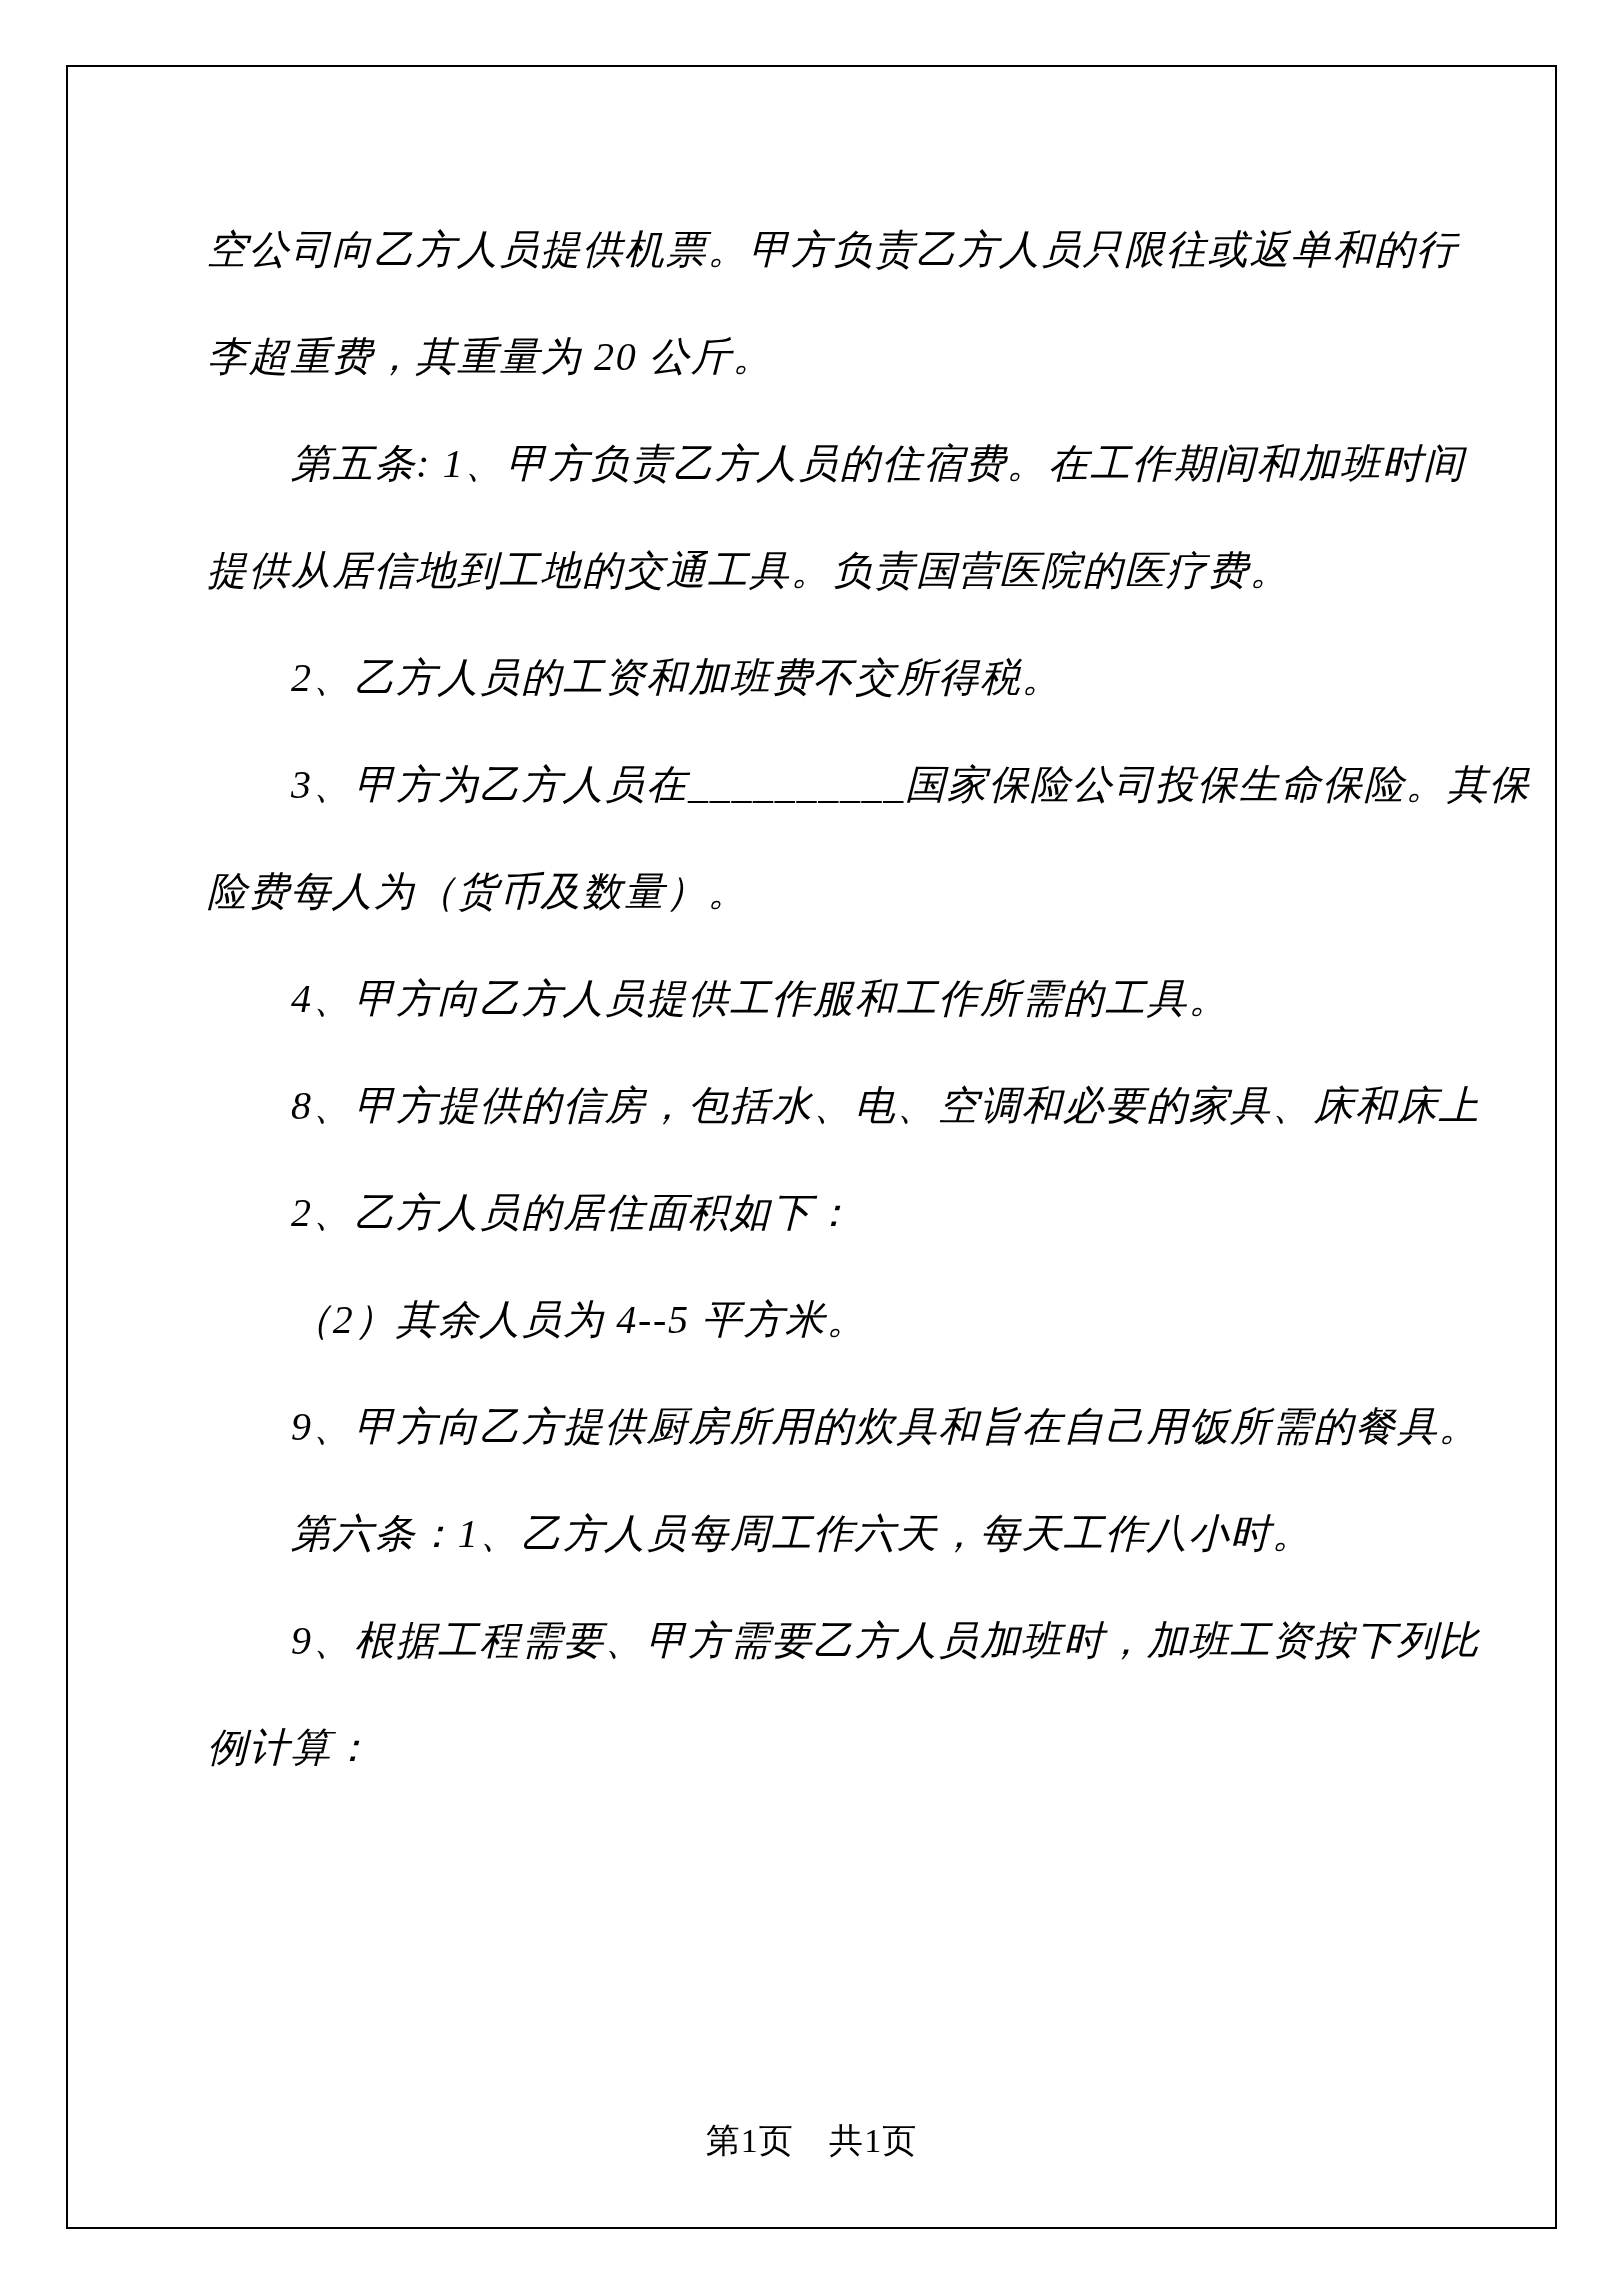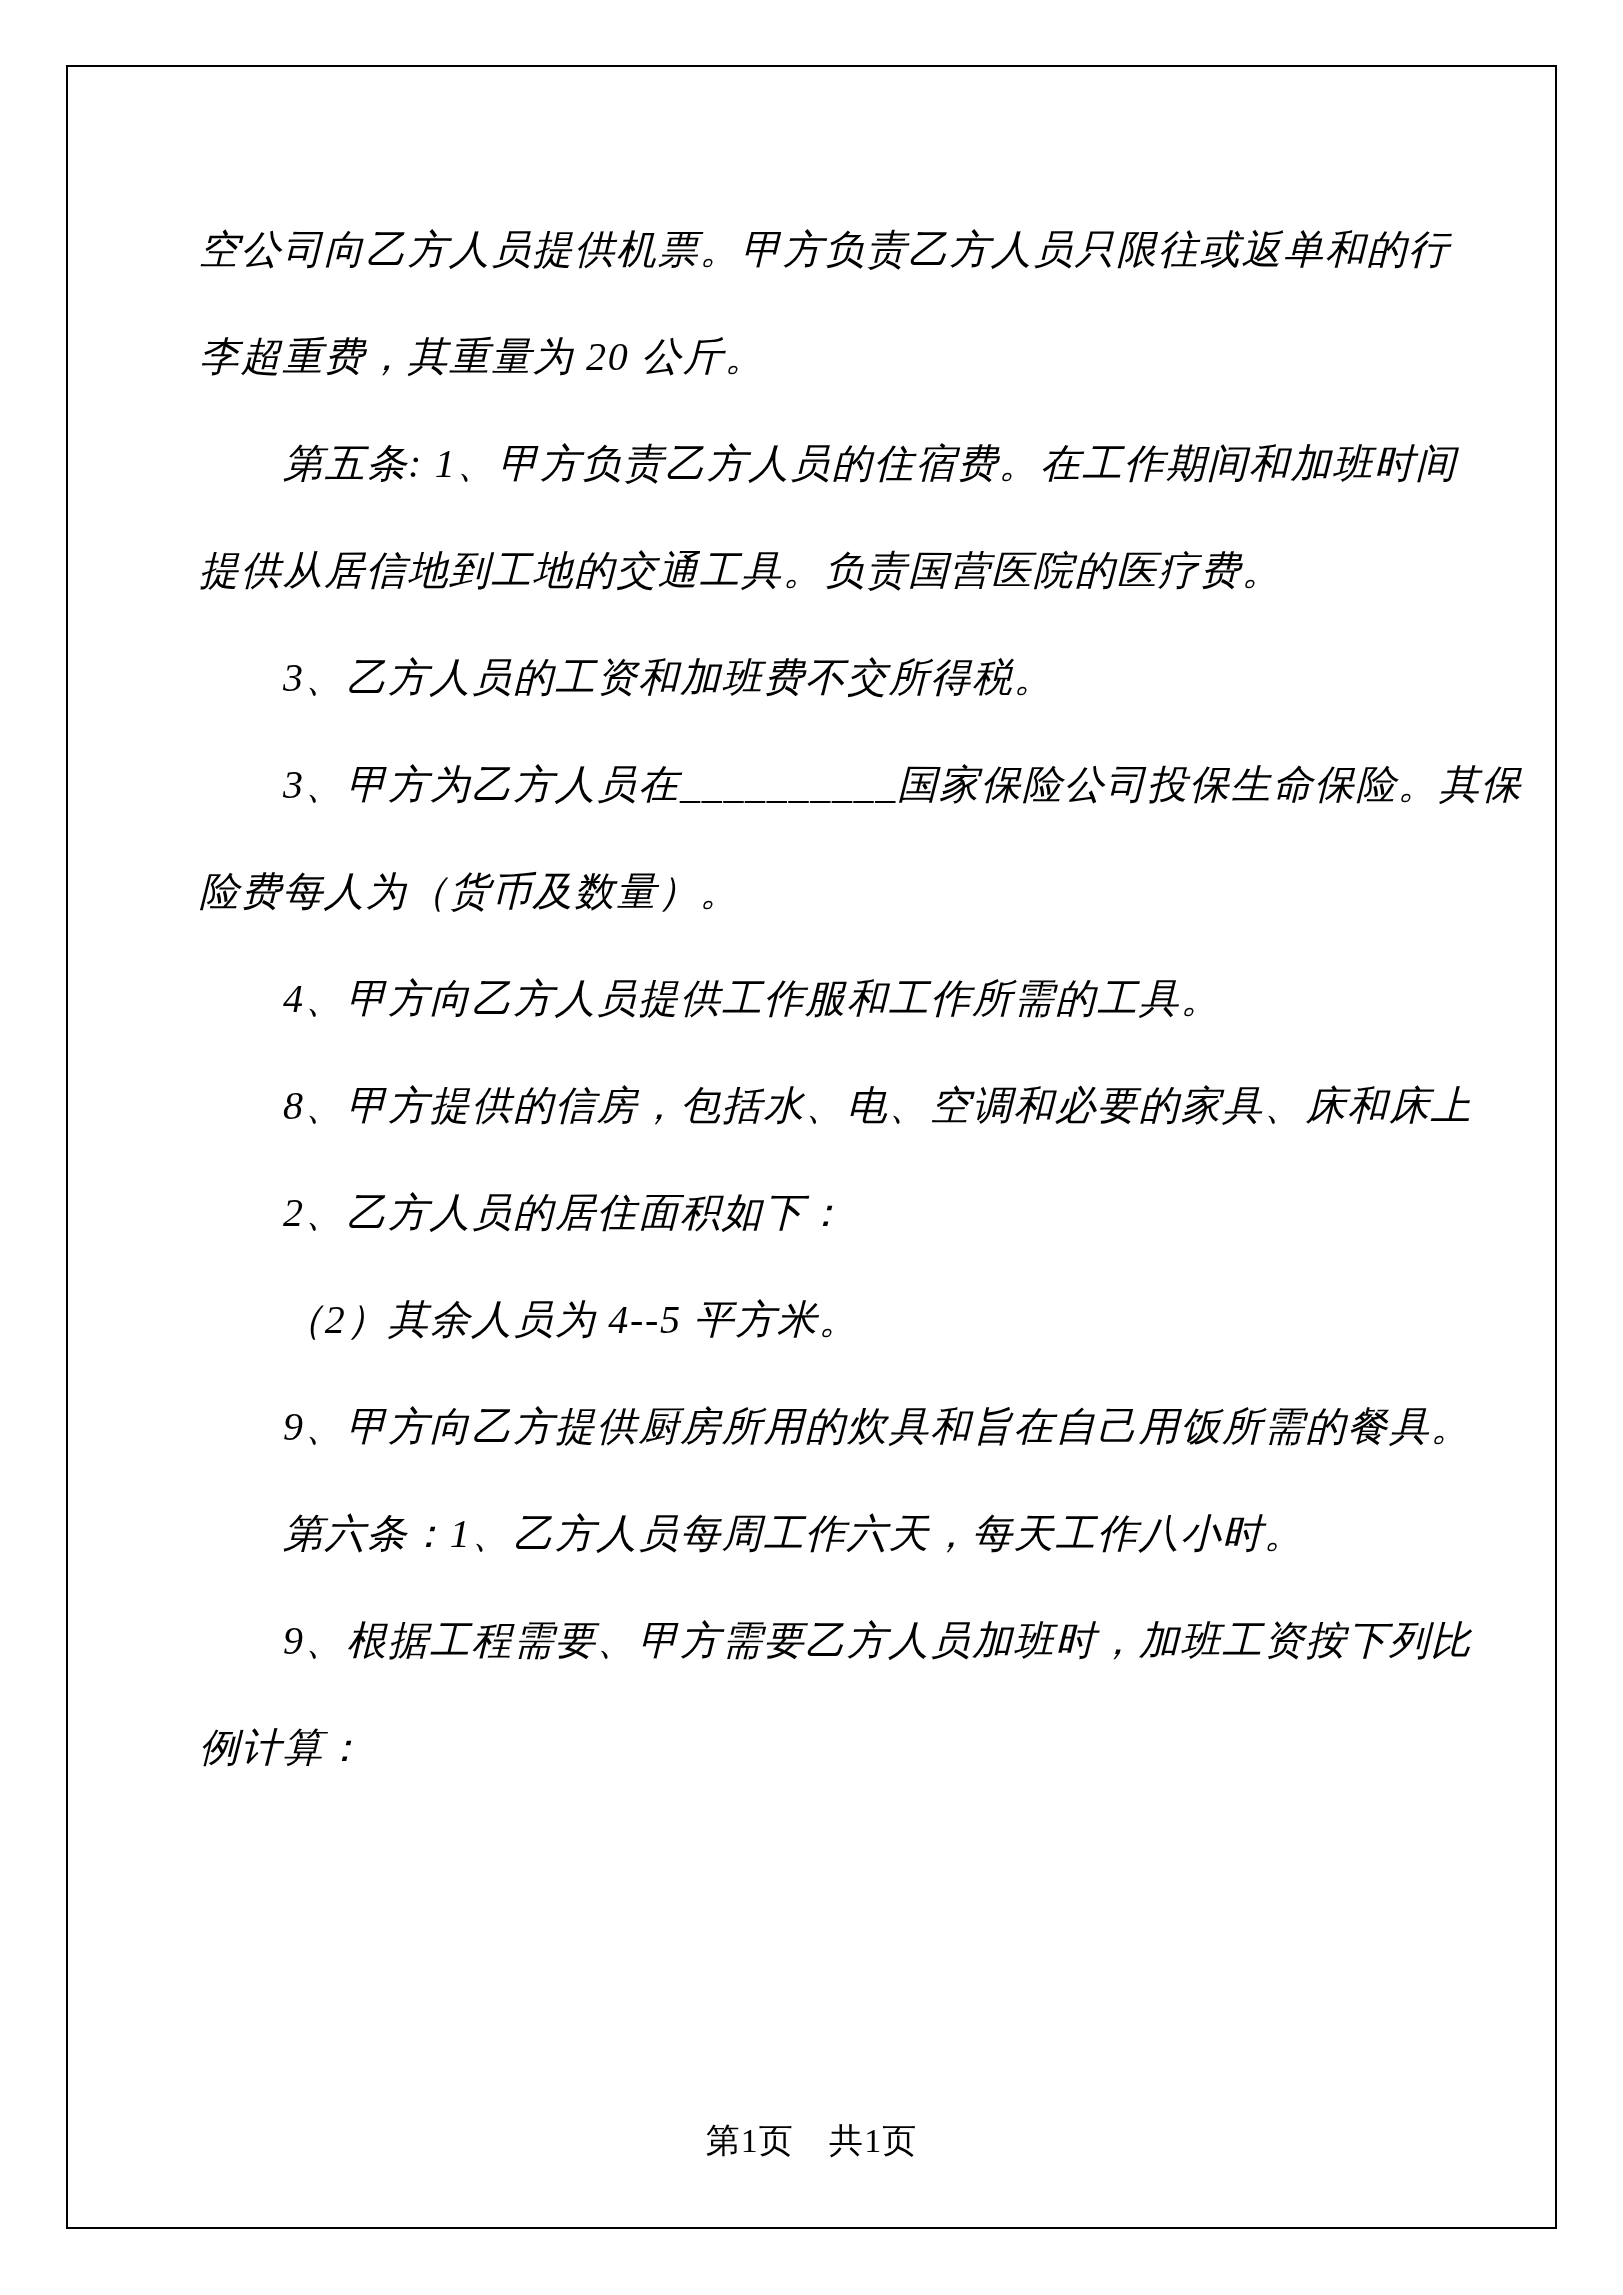--- a/index.html
+++ b/index.html
@@ -32,20 +32,21 @@
     width: 1256px;
     font-size: 40px;
     line-height: 107px;
     letter-spacing: 1.7px;
     font-style: italic;
     color: #000000;
   }
   .line {
     height: 107px;
     white-space: nowrap;
+    margin-left: 8px;
   }
   .line.indent {
     padding-left: 84px;
   }
   .page-footer {
     position: absolute;
     left: 0;
     top: 2124px;
     width: 100%;
     text-align: center;
@@ -59,21 +60,21 @@
 </head>
 <body>
 
 <div class="page-frame"></div>
 
 <div class="text-block">
     <div class="line">空公司向乙方人员提供机票。甲方负责乙方人员只限往或返单和的行</div>
     <div class="line">李超重费，其重量为 20 公斤。</div>
     <div class="line indent">第五条: 1、甲方负责乙方人员的住宿费。在工作期间和加班时间</div>
     <div class="line">提供从居信地到工地的交通工具。负责国营医院的医疗费。</div>
-    <div class="line indent">3、乙方人员的工资和加班费不交所得税。</div>
+    <div class="line indent">2、乙方人员的工资和加班费不交所得税。</div>
     <div class="line indent">3、甲方为乙方人员在__________国家保险公司投保生命保险。其保</div>
     <div class="line">险费每人为（货币及数量）。</div>
     <div class="line indent">4、甲方向乙方人员提供工作服和工作所需的工具。</div>
     <div class="line indent">8、甲方提供的信房，包括水、电、空调和必要的家具、床和床上</div>
     <div class="line indent">2、乙方人员的居住面积如下：</div>
     <div class="line indent">（2）其余人员为 4--5 平方米。</div>
     <div class="line indent">9、甲方向乙方提供厨房所用的炊具和旨在自己用饭所需的餐具。</div>
     <div class="line indent">第六条：1、乙方人员每周工作六天，每天工作八小时。</div>
     <div class="line indent">9、根据工程需要、甲方需要乙方人员加班时，加班工资按下列比</div>
     <div class="line">例计算：</div>

